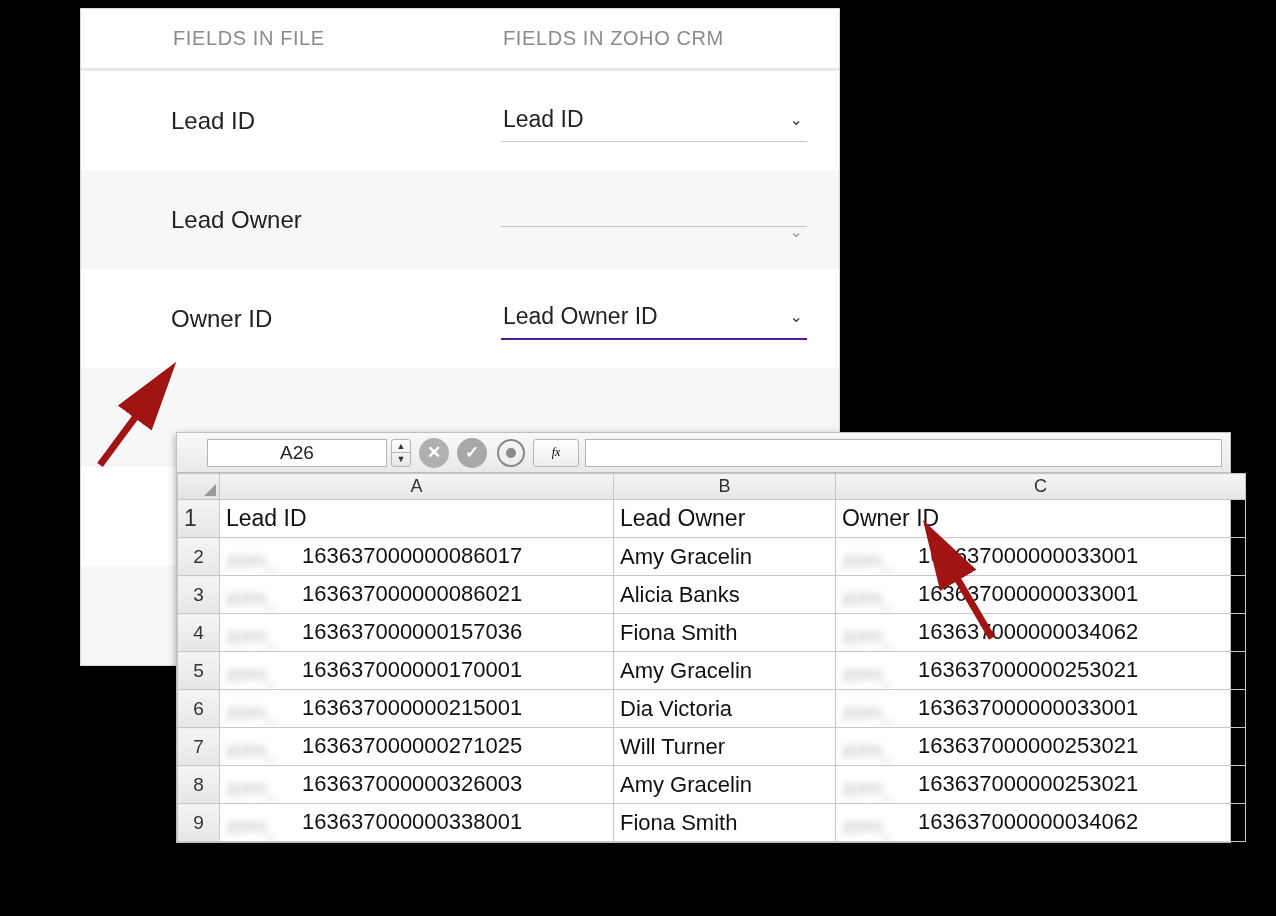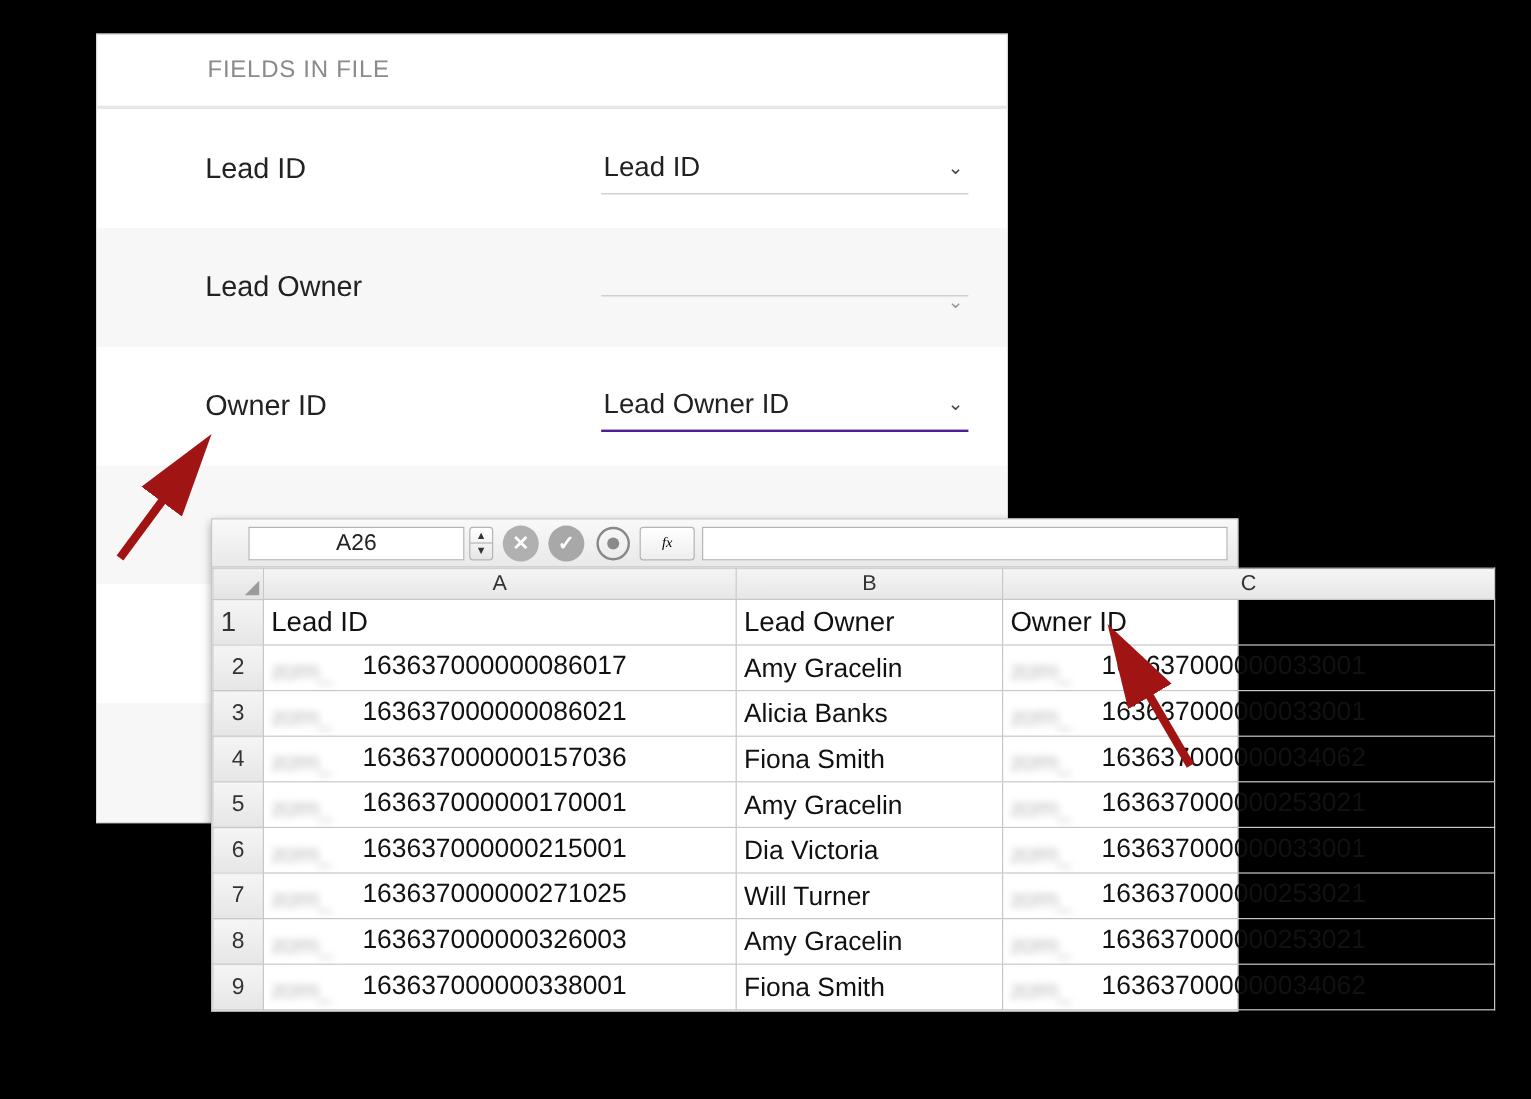--- a/index.html
+++ b/index.html
@@ -1,35 +1,35 @@
 <!DOCTYPE html>
 <html><head>
 <meta charset="utf-8">
 <style>
 html,body{margin:0;padding:0;width:1276px;height:916px;background:#000;font-family:"Helvetica Neue",Helvetica,Arial,sans-serif;overflow:hidden}
 *{box-sizing:border-box}
 
 
-.map-panel{position:absolute;left:80px;top:28px;width:760px;background:#fff;border:1px solid #d8d8d8;box-shadow:0 2px 4px rgba(0,0,0,.1)}
+.map-panel{position:absolute;left:80px;top:8px;width:760px;background:#fff;border:1px solid #d8d8d8;box-shadow:0 2px 4px rgba(0,0,0,.1)}
 .map-header{display:flex;padding:18px 70px 18px 92px;border-bottom:3px solid #e8e8e8}
 .map-header span{font-size:20px;color:#8a8a8a;letter-spacing:.6px}
 .map-header span:first-child{width:330px}
 .map-rows{}
 .map-row{display:flex;align-items:center;height:99px;padding:0 30px 0 90px}
 .map-row:nth-child(odd){background:#fff}
 .map-row:nth-child(even){background:#f7f7f7}
 .file-field{width:330px;font-size:24px;color:#222}
 .crm-field{position:relative;width:306px;font-size:23px;color:#222;padding:6px 30px 8px 2px;border-bottom:1px solid #c5c5c5}
 .crm-field.placeholder{color:#b6b6b6}
 .crm-field.active{border-bottom:2px solid #4c1d95;color:#222}
 .crm-field .chev{position:absolute;right:4px;top:10px;font-size:16px;color:#444}
 .crm-field.placeholder .chev{color:#999}
 
 
-.sheet{position:absolute;left:176px;top:432px;width:856px;background:#f7f7f7;border:1px solid #bfbfbf;box-shadow:0 3px 8px rgba(0,0,0,.35)}
+.sheet{position:absolute;left:176px;top:432px;width:1055px;background:#f7f7f7;border:1px solid #bfbfbf;box-shadow:0 3px 8px rgba(0,0,0,.35)}
 .sheet-toolbar{display:flex;align-items:center;height:40px;border-bottom:1px solid #bdbdbd;background:linear-gradient(#f9f9f9,#e9e9e9)}
 .name-box{width:180px;height:28px;margin:0 4px 0 30px;background:#fff;border:1px solid #b5b5b5;display:flex;align-items:center;justify-content:center;font-size:19px;color:#222}
 .stepper{display:flex;flex-direction:column;width:20px;height:28px;border:1px solid #b5b5b5;background:linear-gradient(#fff,#e6e6e6);border-radius:3px}
 .stepper div{flex:1;display:flex;align-items:center;justify-content:center;font-size:9px;color:#333}
 .stepper div:first-child{border-bottom:1px solid #b5b5b5}
 .tbtn{width:30px;height:30px;margin-left:8px;border-radius:15px;display:flex;align-items:center;justify-content:center;font-size:17px;font-weight:bold}
 .tbtn.cancel{background:#b0b0b0;color:#fff}
 .tbtn.confirm{background:#a8a8a8;color:#fff}
 .tbtn.rec{width:28px;height:28px;border:2px solid #888;background:transparent;margin-left:10px}
 .tbtn.rec .dot{width:10px;height:10px;border-radius:50%;background:#8a8a8a}
@@ -50,20 +50,21 @@
 
 .arrow{position:absolute;pointer-events:none}
 .arrow svg{overflow:visible}
 </style>
 </head>
 <body>
 
 <div class="map-panel">
   <div class="map-header">
     <span>FIELDS IN FILE</span>
+    <span>FIELDS IN ZOHO CRM</span>
   </div>
   <div class="map-rows">
 
     <div class="map-row">
       <div class="file-field">Lead ID</div>
       <div class="crm-field">
         <span>Lead ID</span>
         <span class="chev">⌄</span>
       </div>
     </div>

